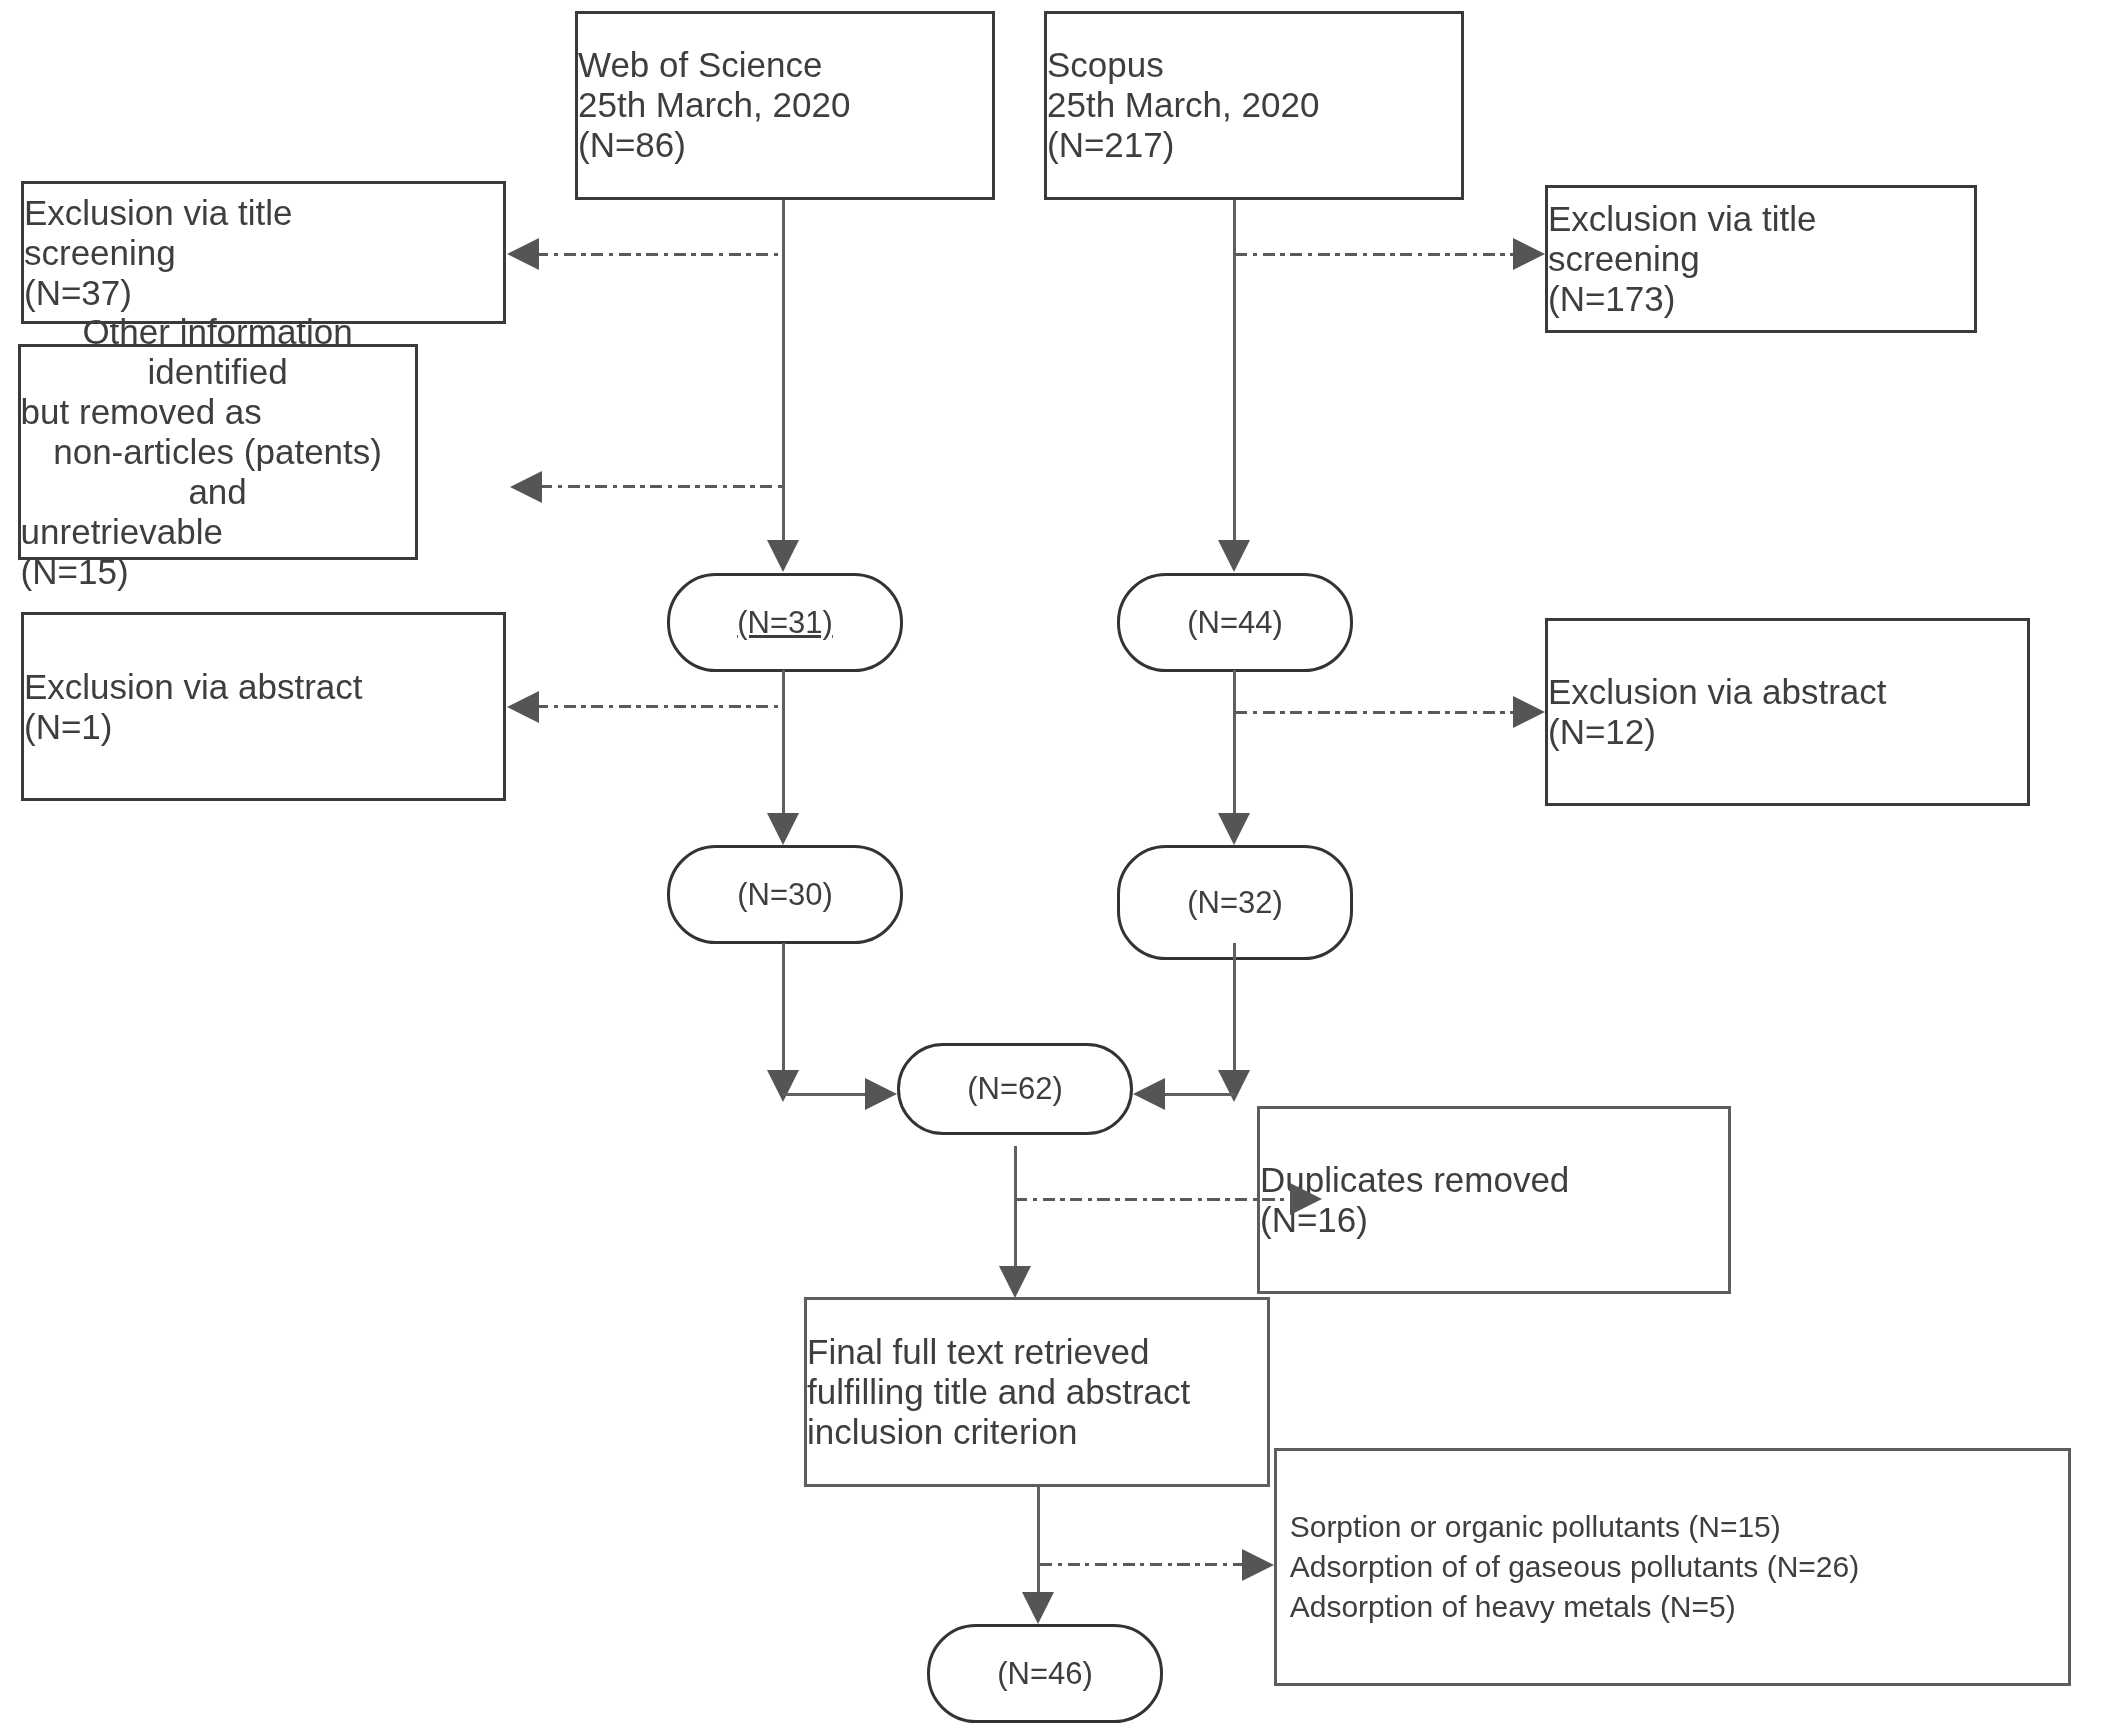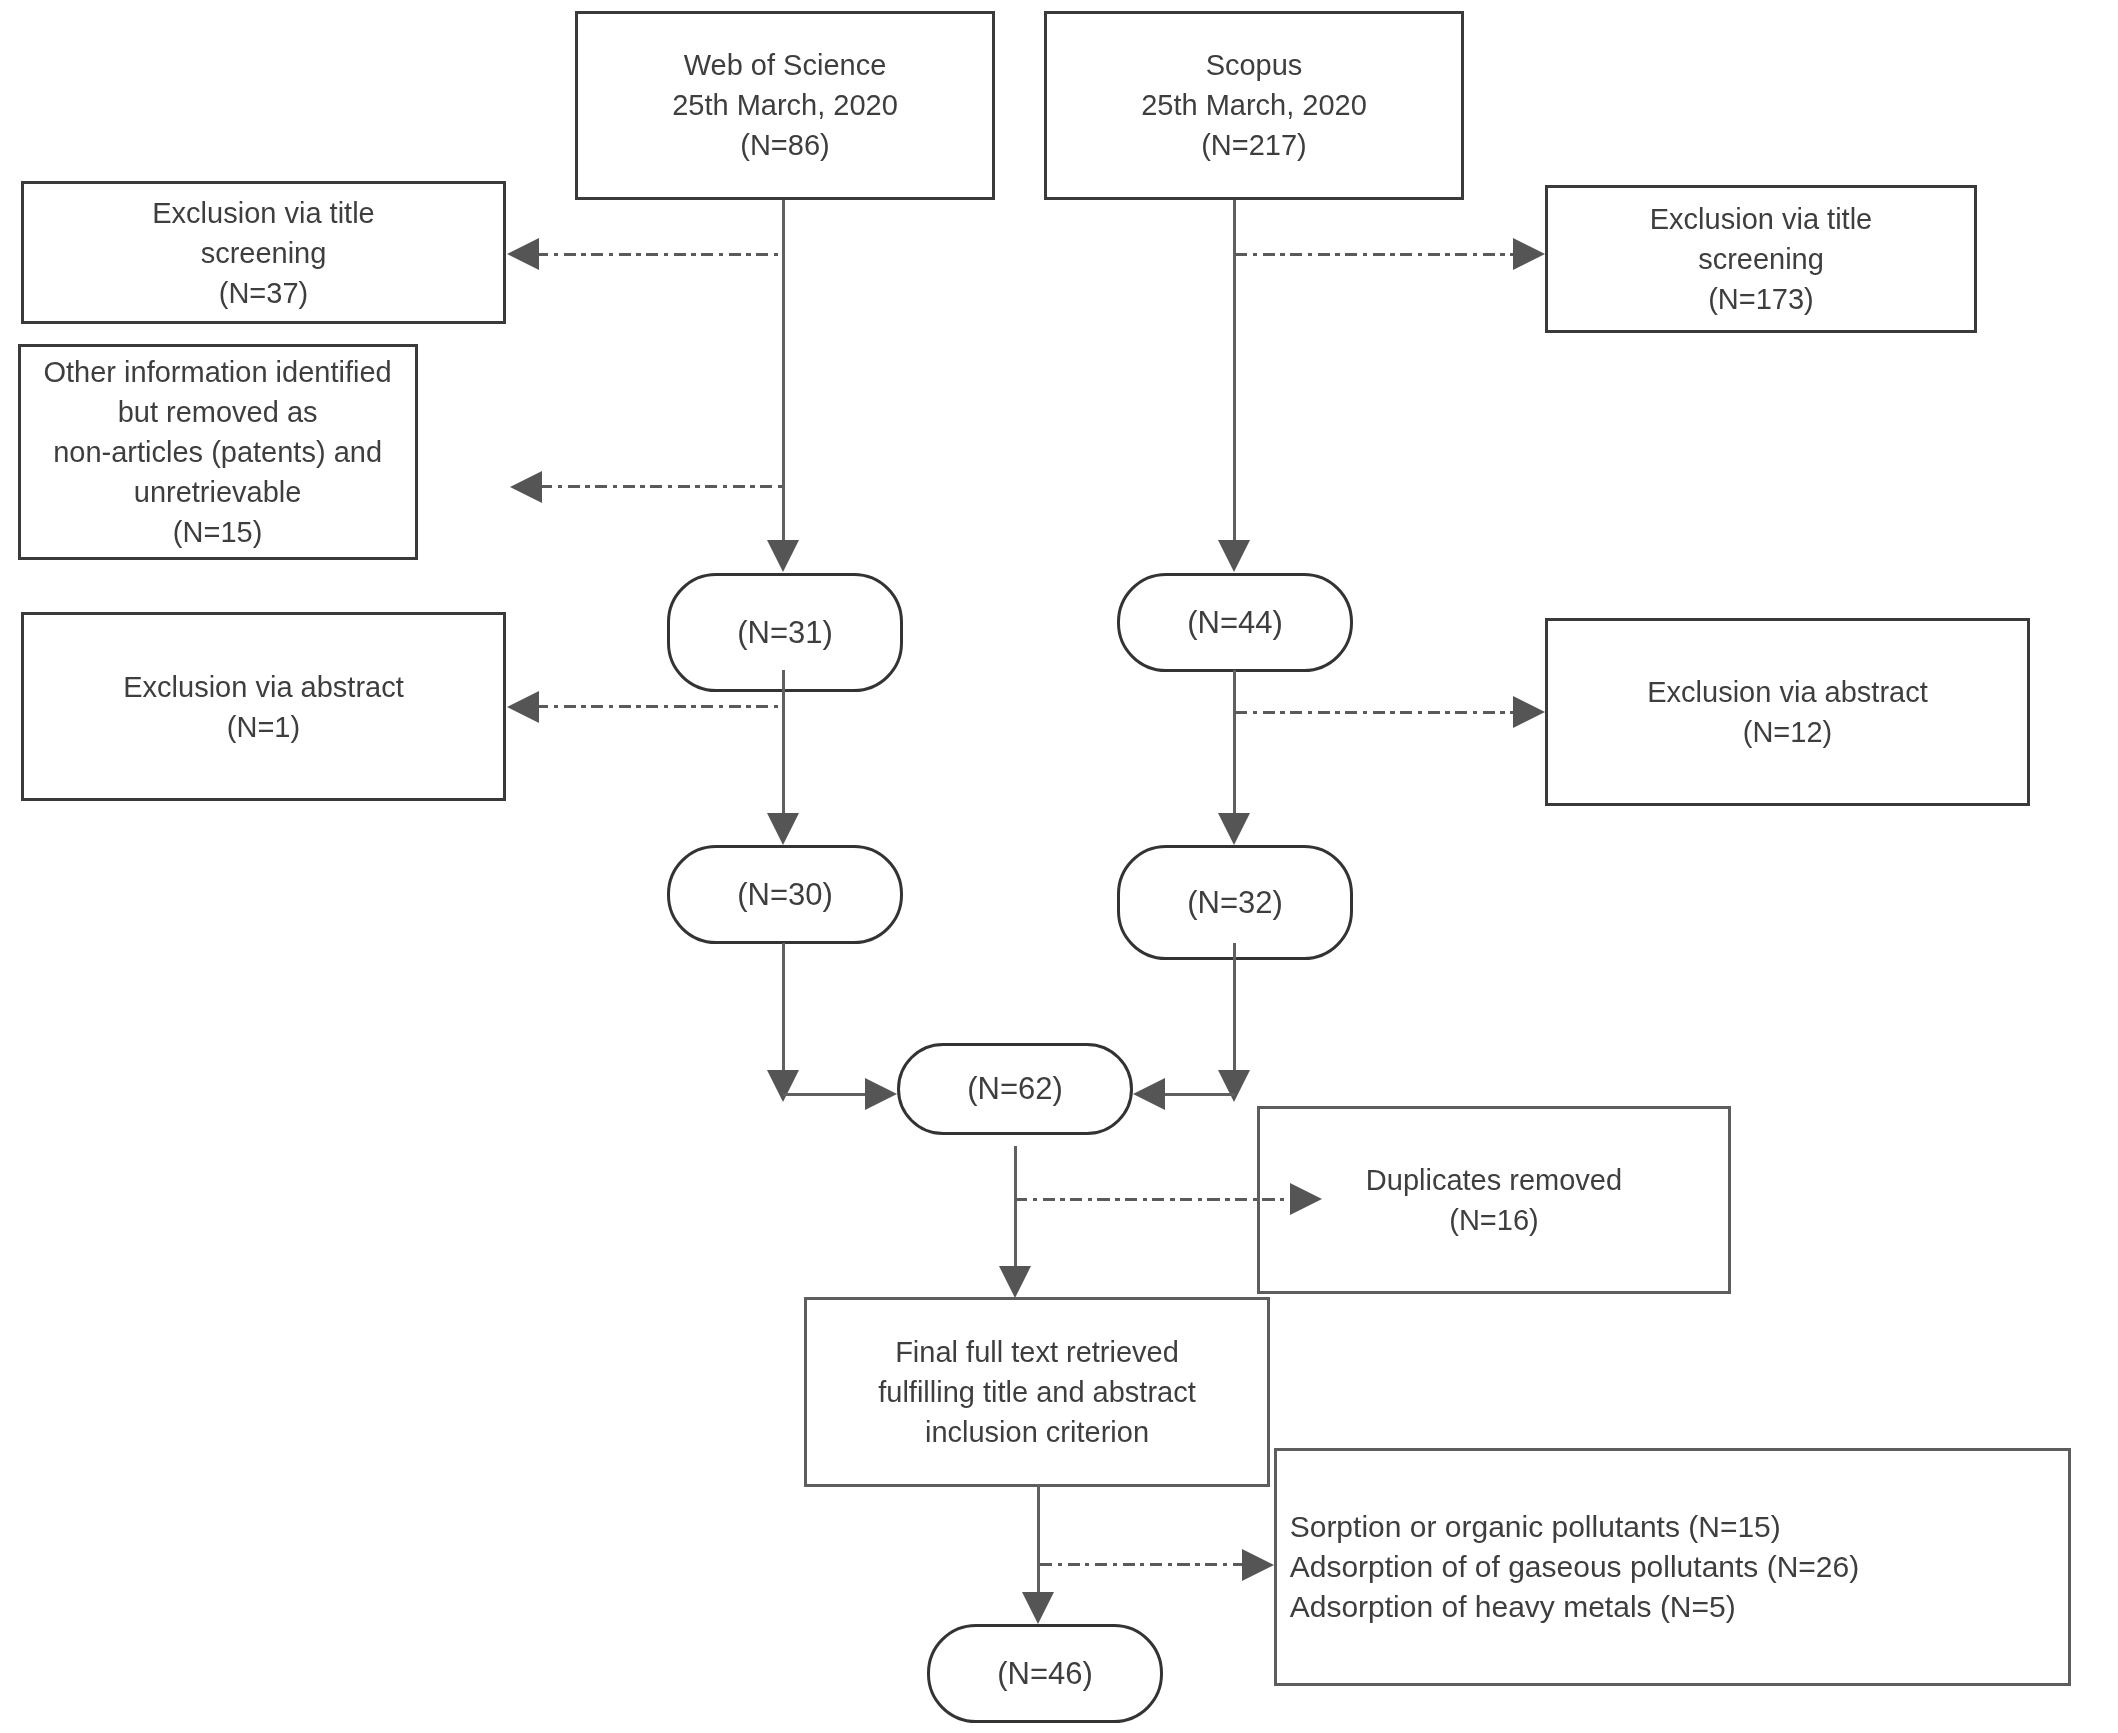--- a/index.html
+++ b/index.html
@@ -17,23 +17,23 @@
     overflow: hidden;
   }
   .box {
     position: absolute;
     box-sizing: border-box;
     background: #ffffff;
     border: 3.5px solid #3a3a3a;
     display: flex;
     flex-direction: column;
     justify-content: center;
-    align-items: center;
+    align-items: flex-start;
     text-align: center;
-    font-size: 29px;
+    font-size: 35px;
     line-height: 40px;
   }
   .box.gray-border { border-color: #5d5d5d; }
   .box span { display: block; }
   .oval {
     position: absolute;
     box-sizing: border-box;
     background: #ffffff;
     border: 3.5px solid #333333;
     border-radius: 49px;
@@ -119,21 +119,21 @@
     <span>Exclusion via title</span>
     <span>screening</span>
     <span>(N=173)</span>
   </div>
 
   <div class="box" style="left:1545px; top:618px; width:485px; height:188px;">
     <span>Exclusion via abstract</span>
     <span>(N=12)</span>
   </div>
 
-  <div class="oval" style="left:667px; top:573px; width:236px; height:119px;">
+  <div class="oval" style="left:667px; top:573px; width:236px; height:99px;text-decoration:underline;">
     <span>(N=31)</span>
   </div>
   <div class="oval" style="left:1117px; top:573px; width:236px; height:99px;">
     <span>(N=44)</span>
   </div>
   <div class="oval" style="left:667px; top:845px; width:236px; height:99px;">
     <span>(N=30)</span>
   </div>
   <div class="oval" style="left:1117px; top:845px; width:236px; height:115px;">
     <span>(N=32)</span>

